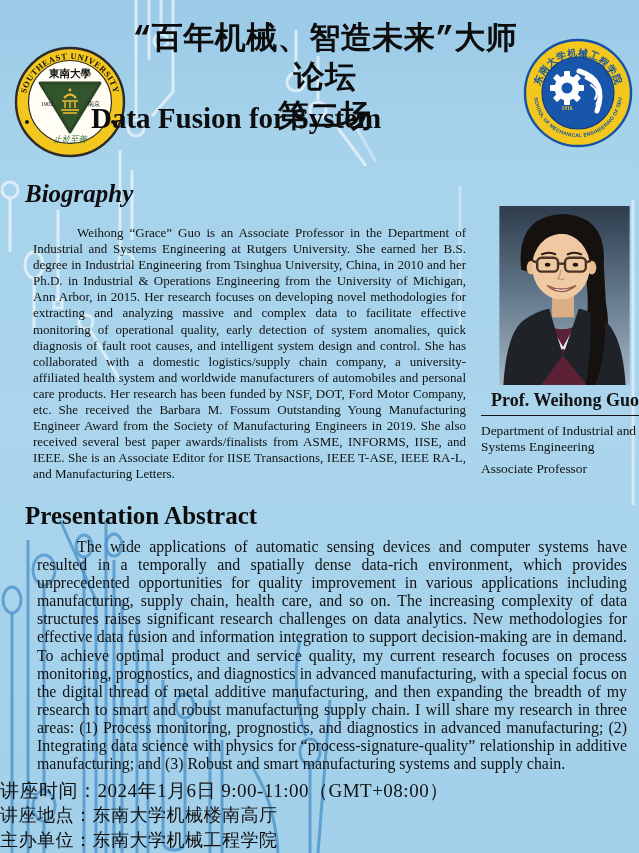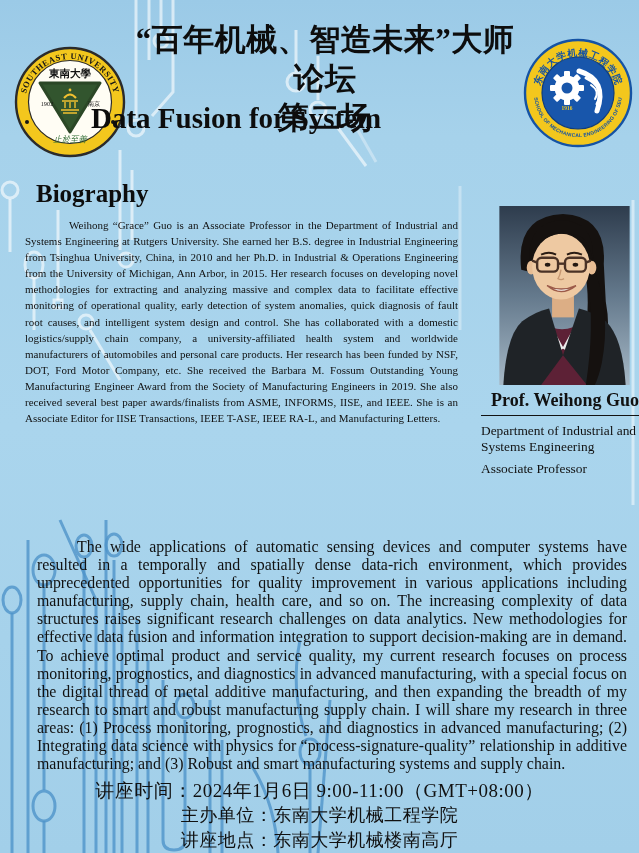--- a/index.html
+++ b/index.html
@@ -8,52 +8,52 @@
     background:linear-gradient(180deg,#9bcae7 0%,#a6d2eb 16%,#aad5ed 50%,#a2cfe9 100%);
     font-family:"Liberation Serif", serif; color:#111;
   }
   .bg-svg { position:absolute; left:0; top:0; width:639px; height:853px; }
 
   .seal-logo { position:absolute; left:14px; top:46px; width:112px; height:112px; }
   .mech-logo { position:absolute; left:523px; top:38px; width:110px; height:110px; }
 
   .title-cn {
     position:absolute; left:126px; top:20px; width:398px; text-align:center;
-    font-family:Liberation Serif, serif; font-weight:700;
+    font-family:Liberation Mono, monospace; font-weight:700;
     font-size:31px; line-height:39px; color:#0d0d0d; letter-spacing:0.5px;
   }
   .title-en {
     position:absolute; left:91px; top:101px; width:424px; text-align:left;
     font-weight:700; font-size:29px; line-height:35px; color:#0d0d0d;
   }
 
   .section-heading {
     position:absolute; margin:0; font-size:25px; font-weight:700; color:#0d0d0d;
     font-family:"Liberation Serif", serif;
   }
-  #bio-heading { left:36px; top:180px; }
+  #bio-heading { left:25px; top:180px;font-style:italic; }
   #abstract-heading { left:25px; top:502px; }
 
   .bio-text {
-    position:absolute; left:25px; top:217px; width:433px; margin:0;
-    font-size:11px; line-height:16.1px; text-align:justify; text-indent:44px;
+    position:absolute; left:25px; top:217px; width:433px; margin:8px;
+    font-size:13px; line-height:16.1px; text-align:justify; text-indent:44px;
   }
   .abstract-text {
     position:absolute; left:37px; top:538px; width:590px; margin:0;
     font-size:15.9px; line-height:18.1px; text-align:justify; text-indent:40px;
   }
 
   .speaker-card { position:absolute; left:481px; top:206px; width:168px; }
   .photo-frame { width:131px; height:179px; margin-left:18px; overflow:hidden; }
   .photo-frame svg { display:block; }
   .speaker-name { text-align:center; font-size:18px; font-weight:700; margin-top:5px; white-space:nowrap; }
   .rule { border:none; border-top:1.6px solid #121212; margin:4px 0 0 0; }
   .speaker-card p { margin:7px 0 0 0; font-size:13.4px; line-height:15.6px; }
 
-  .footer { position:absolute; left:0; top:778px; width:639px; text-align:center; }
+  .footer { position:absolute; left:0; top:778px; width:639px; text-align:left; }
   .footer div { font-size:18px; line-height:25px; font-weight:500; letter-spacing:0.5px; }
   .footer .time-line { font-size:19px; }
 </style>
 </head>
 <body>
 
 <div class="poster">
 
   <svg class="bg-svg" viewBox="0 0 639 853" aria-hidden="true">
 
@@ -233,21 +233,22 @@
         <path d="M 127,180 Q 124,132 107,116 Q 94,106 80,103 L 64,150 L 88,180 Z" fill="#1f2327"></path>
         <path d="M 97,68 Q 112,110 103,158 Q 100,172 96,180 L 87,180 Q 96,120 89,78 Z" fill="#15110f"></path>
       </svg>
     </div>
     <div class="speaker-name">Prof. Weihong Guo</div>
     <hr class="rule">
     <p>Department of Industrial and Systems Engineering</p>
     <p>Associate Professor</p>
   </aside>
 
+  <h2 id="abstract-heading" class="section-heading">Presentation Abstract</h2>
   <p class="abstract-text">The wide applications of automatic sensing devices and computer systems have resulted in a temporally and spatially dense data-rich environment, which provides unprecedented opportunities for quality improvement in various applications including manufacturing, supply chain, health care, and so on. The increasing complexity of data structures raises significant research challenges on data analytics. New methodologies for effective data fusion and information integration to support decision-making are in demand. To achieve optimal product and service quality, my current research focuses on process monitoring, prognostics, and diagnostics in advanced manufacturing, with a special focus on the digital thread of metal additive manufacturing, and then expanding the breadth of my research to smart and robust manufacturing supply chain. I will share my research in three areas: (1) Process monitoring, prognostics, and diagnostics in advanced manufacturing; (2) Integrating data science with physics for “process-signature-quality” relationship in additive manufacturing; and (3) Robust and smart manufacturing systems and supply chain.</p>
 
   <footer class="footer">
     <div class="time-line">讲座时间：2024年1月6日 9:00-11:00（GMT+08:00）</div>
+    <div>讲座地点：东南大学机械楼南高厅</div>
     <div>主办单位：东南大学机械工程学院</div>
-    <div>讲座地点：东南大学机械楼南高厅</div>
   </footer>
 
 </div>
 
 </body></html>

